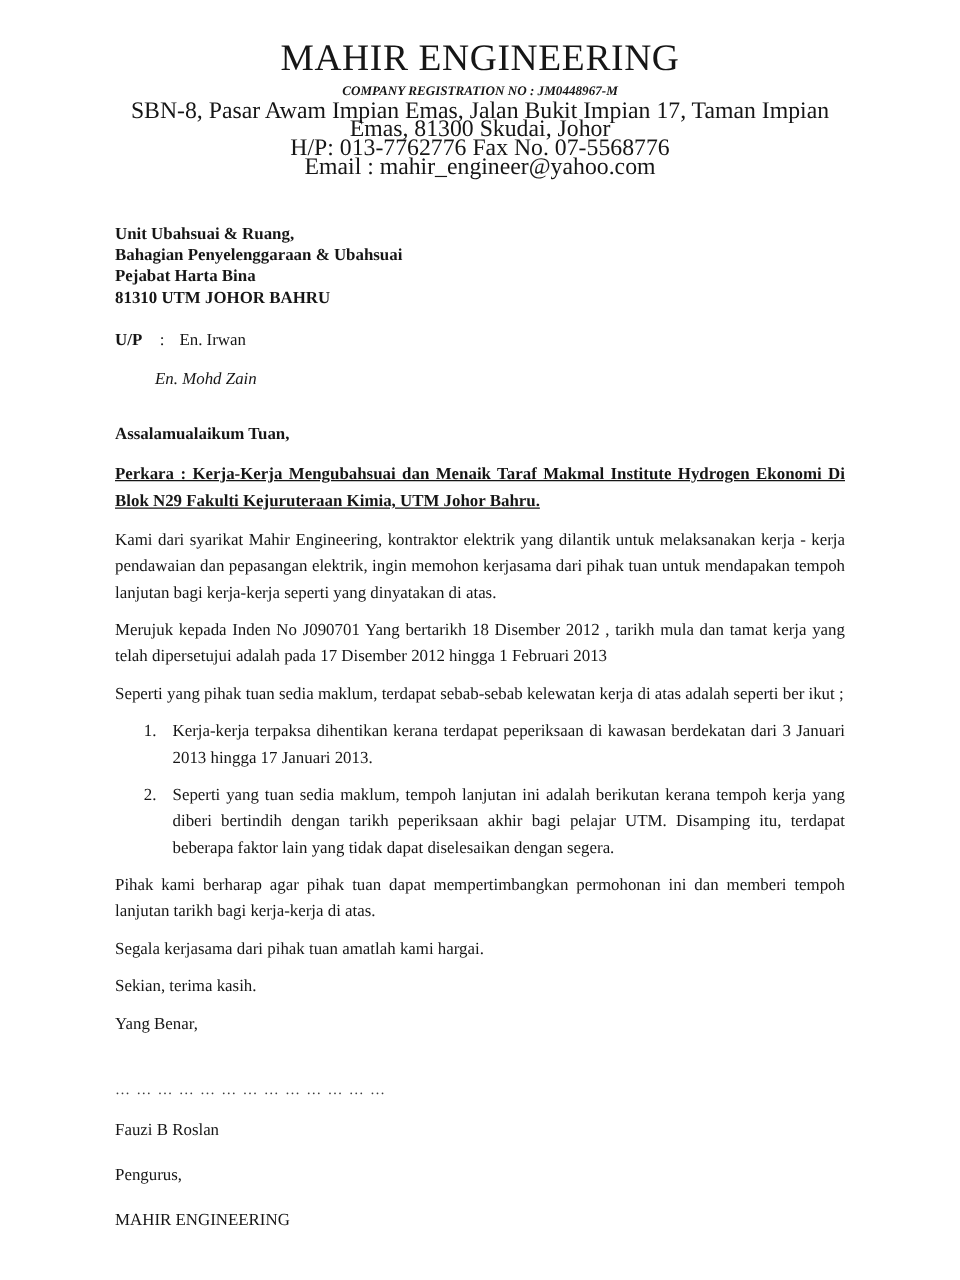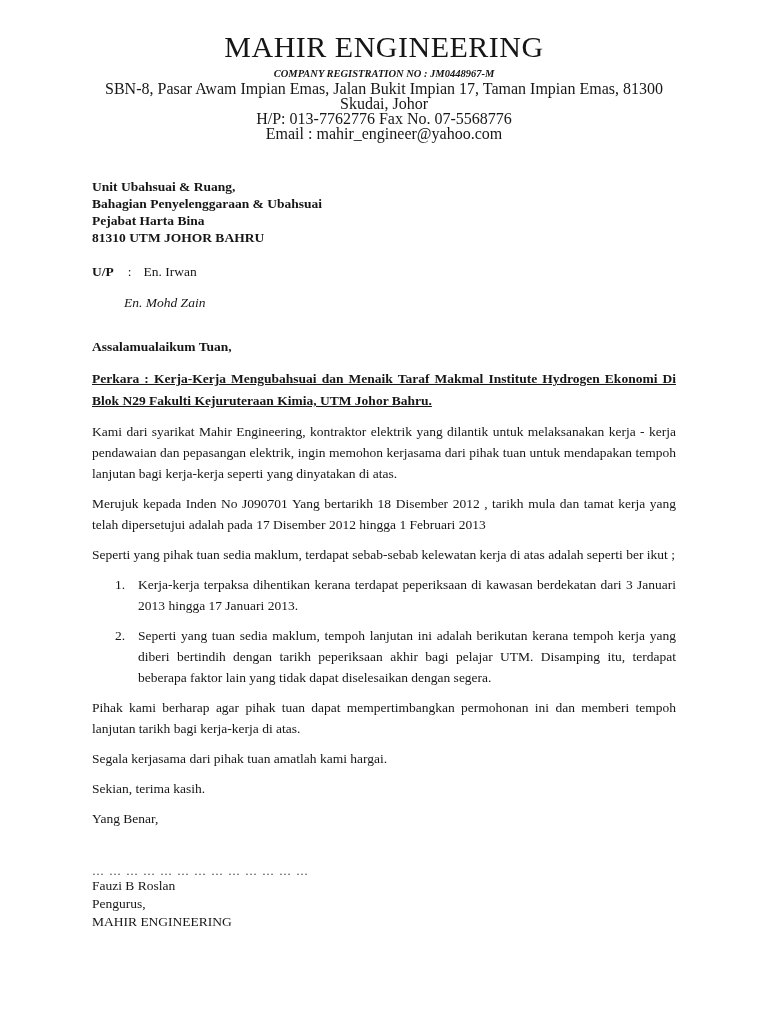--- a/index.html
+++ b/index.html
@@ -25,21 +25,21 @@
     line-height: 34px;
   }
   .registration {
     font-size: 10.5px;
     font-style: italic;
     font-weight: 700;
     line-height: 15px;
     margin-top: 2px;
   }
   .letterhead-line {
-    font-size: 16px;
+    font-size: 19px;
     line-height: 15px;
   }
   
   .recipient {
     margin-top: 37px;
     font-weight: 700;
     line-height: 17px;
   }
   
   .attention { margin-top: 17px; line-height: 17px; }
@@ -77,21 +77,21 @@
   }
   
   .signature { margin-top: 36px; }
   .dotted-line {
     font-size: 12px;
     letter-spacing: 1px;
     color: #3a3a3a;
     line-height: 12px;
     white-space: nowrap;
   }
-  .sig-line { line-height: 18px; margin-top: 0; }
+  .sig-line { line-height: 18px; margin-top: 18px; }
 </style>
 </head>
 <body>
 
 <div class="page">
 
   <header class="letterhead">
     <div class="company-title">MAHIR ENGINEERING</div>
     <div class="registration">COMPANY REGISTRATION NO : JM0448967-M</div>
     <div class="letterhead-line">SBN-8, Pasar Awam Impian Emas, Jalan Bukit Impian 17, Taman Impian Emas, 81300 Skudai, Johor</div>

